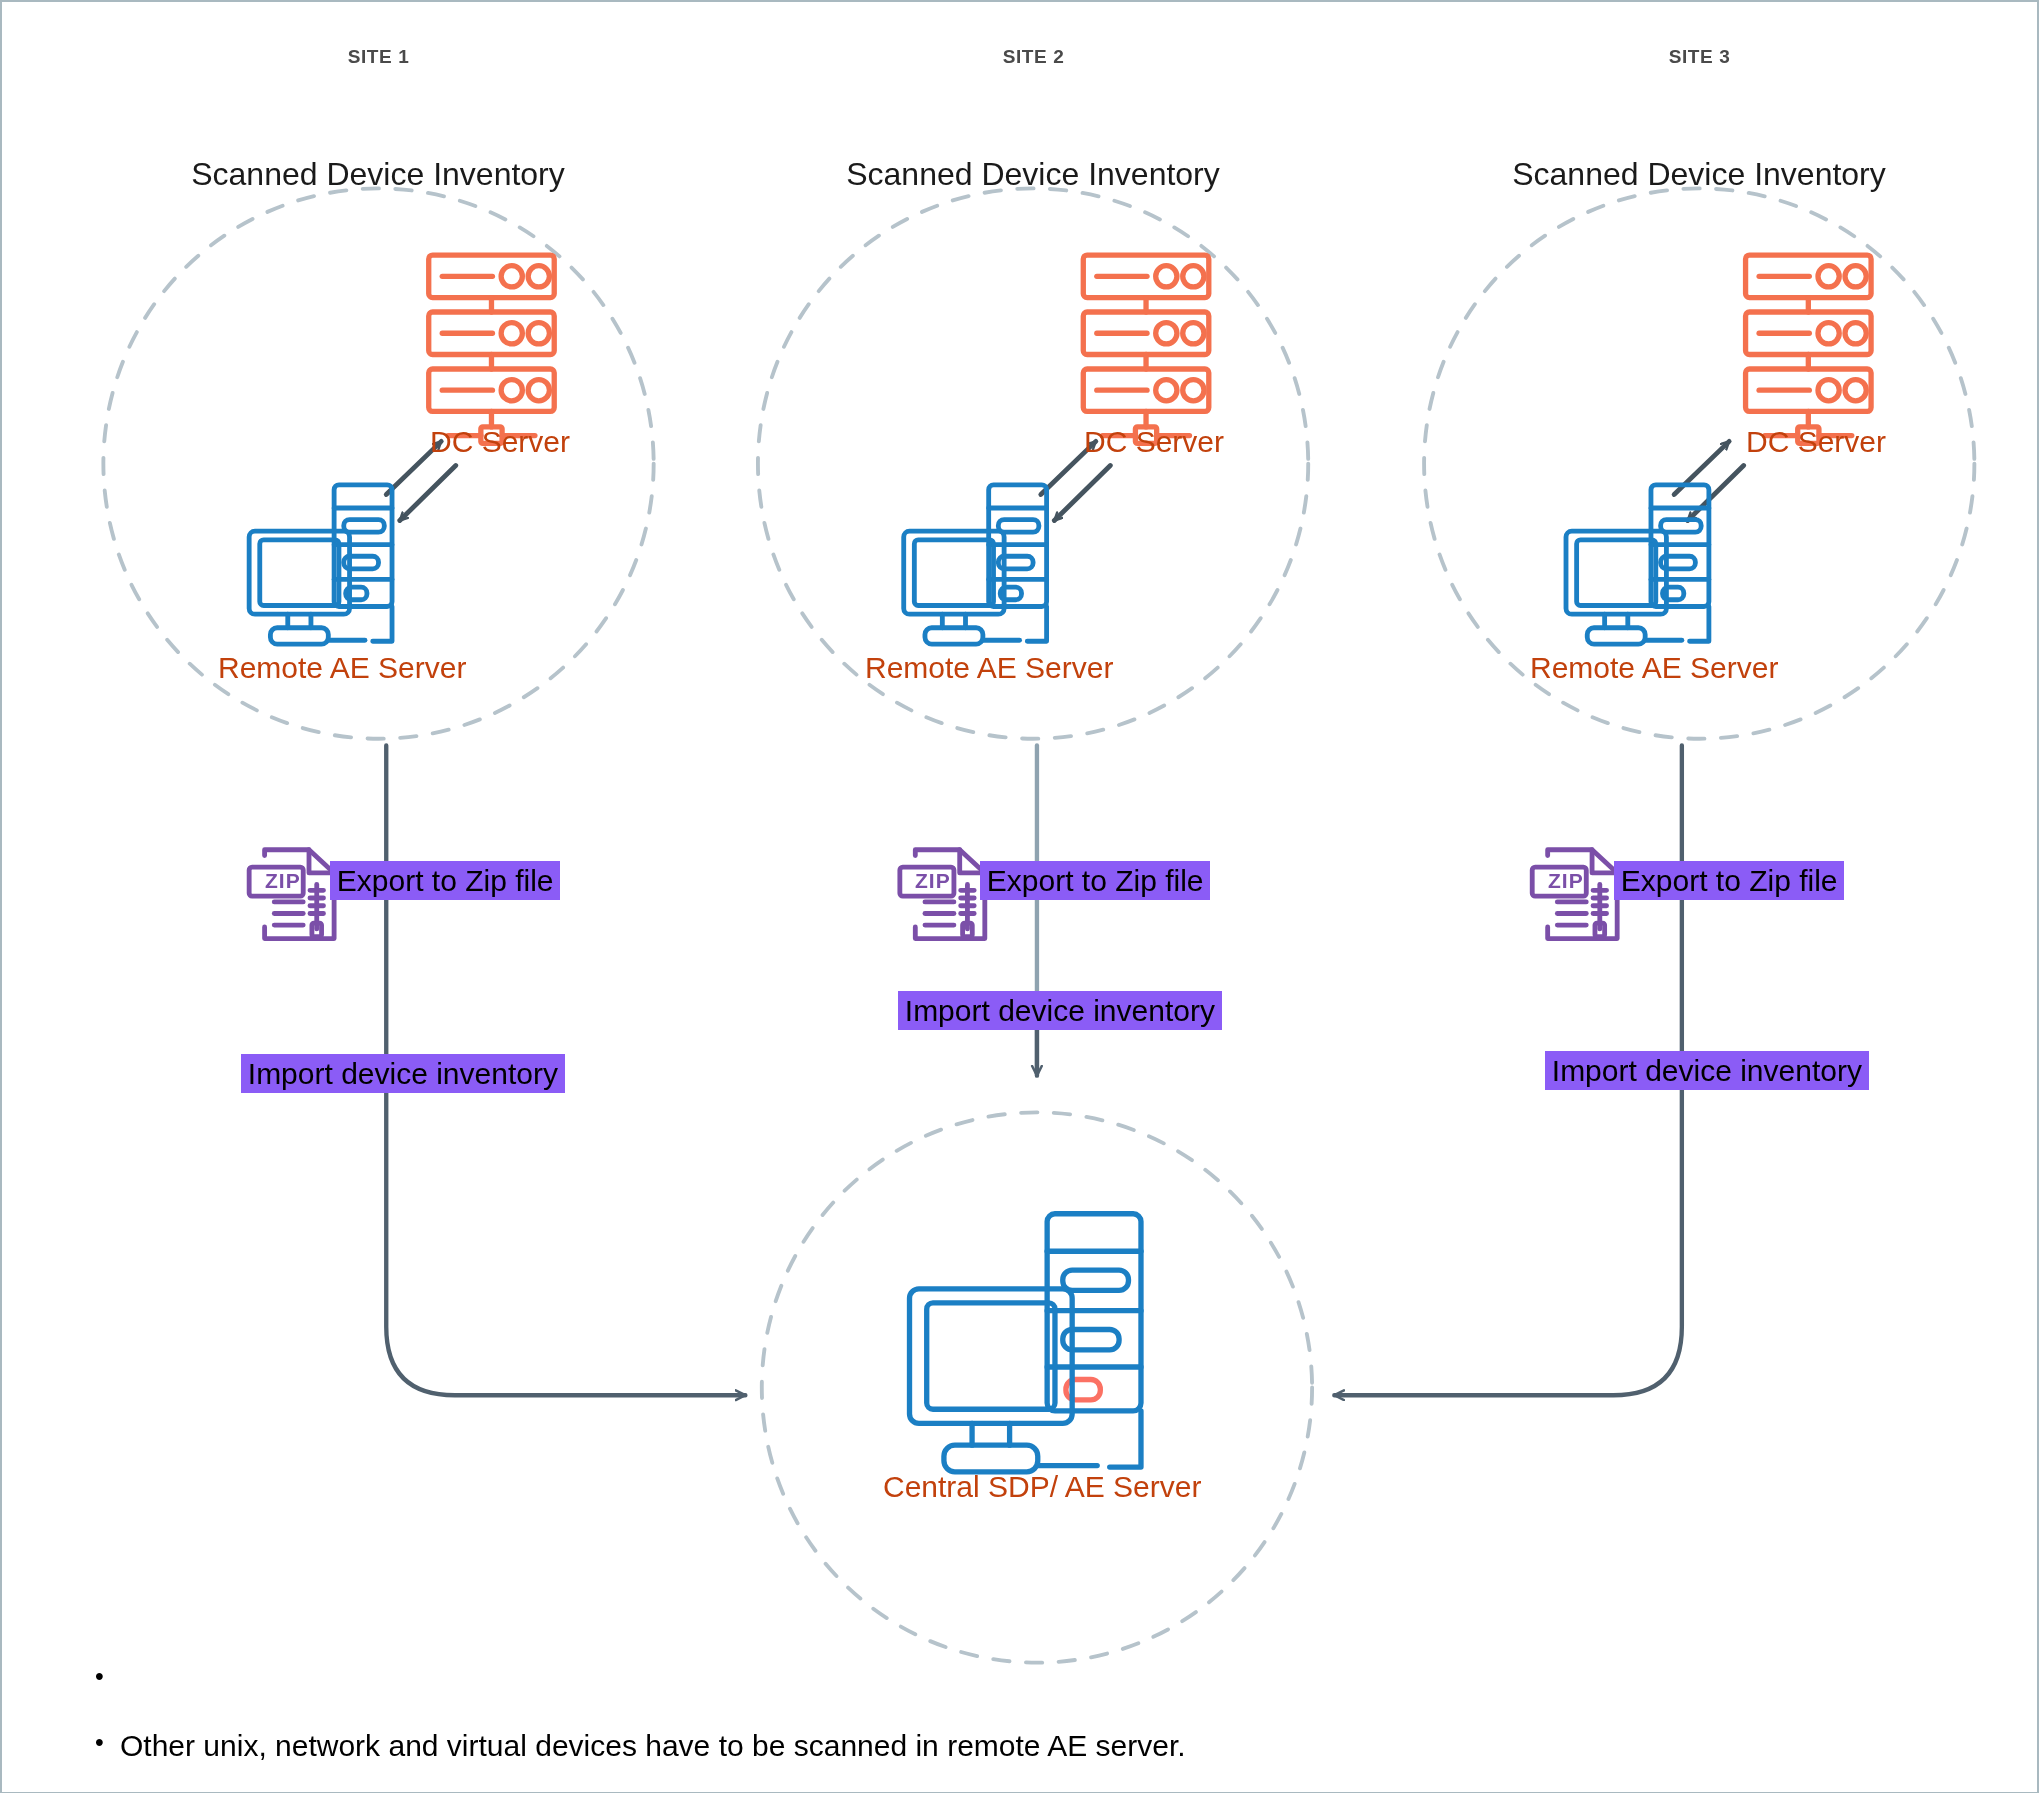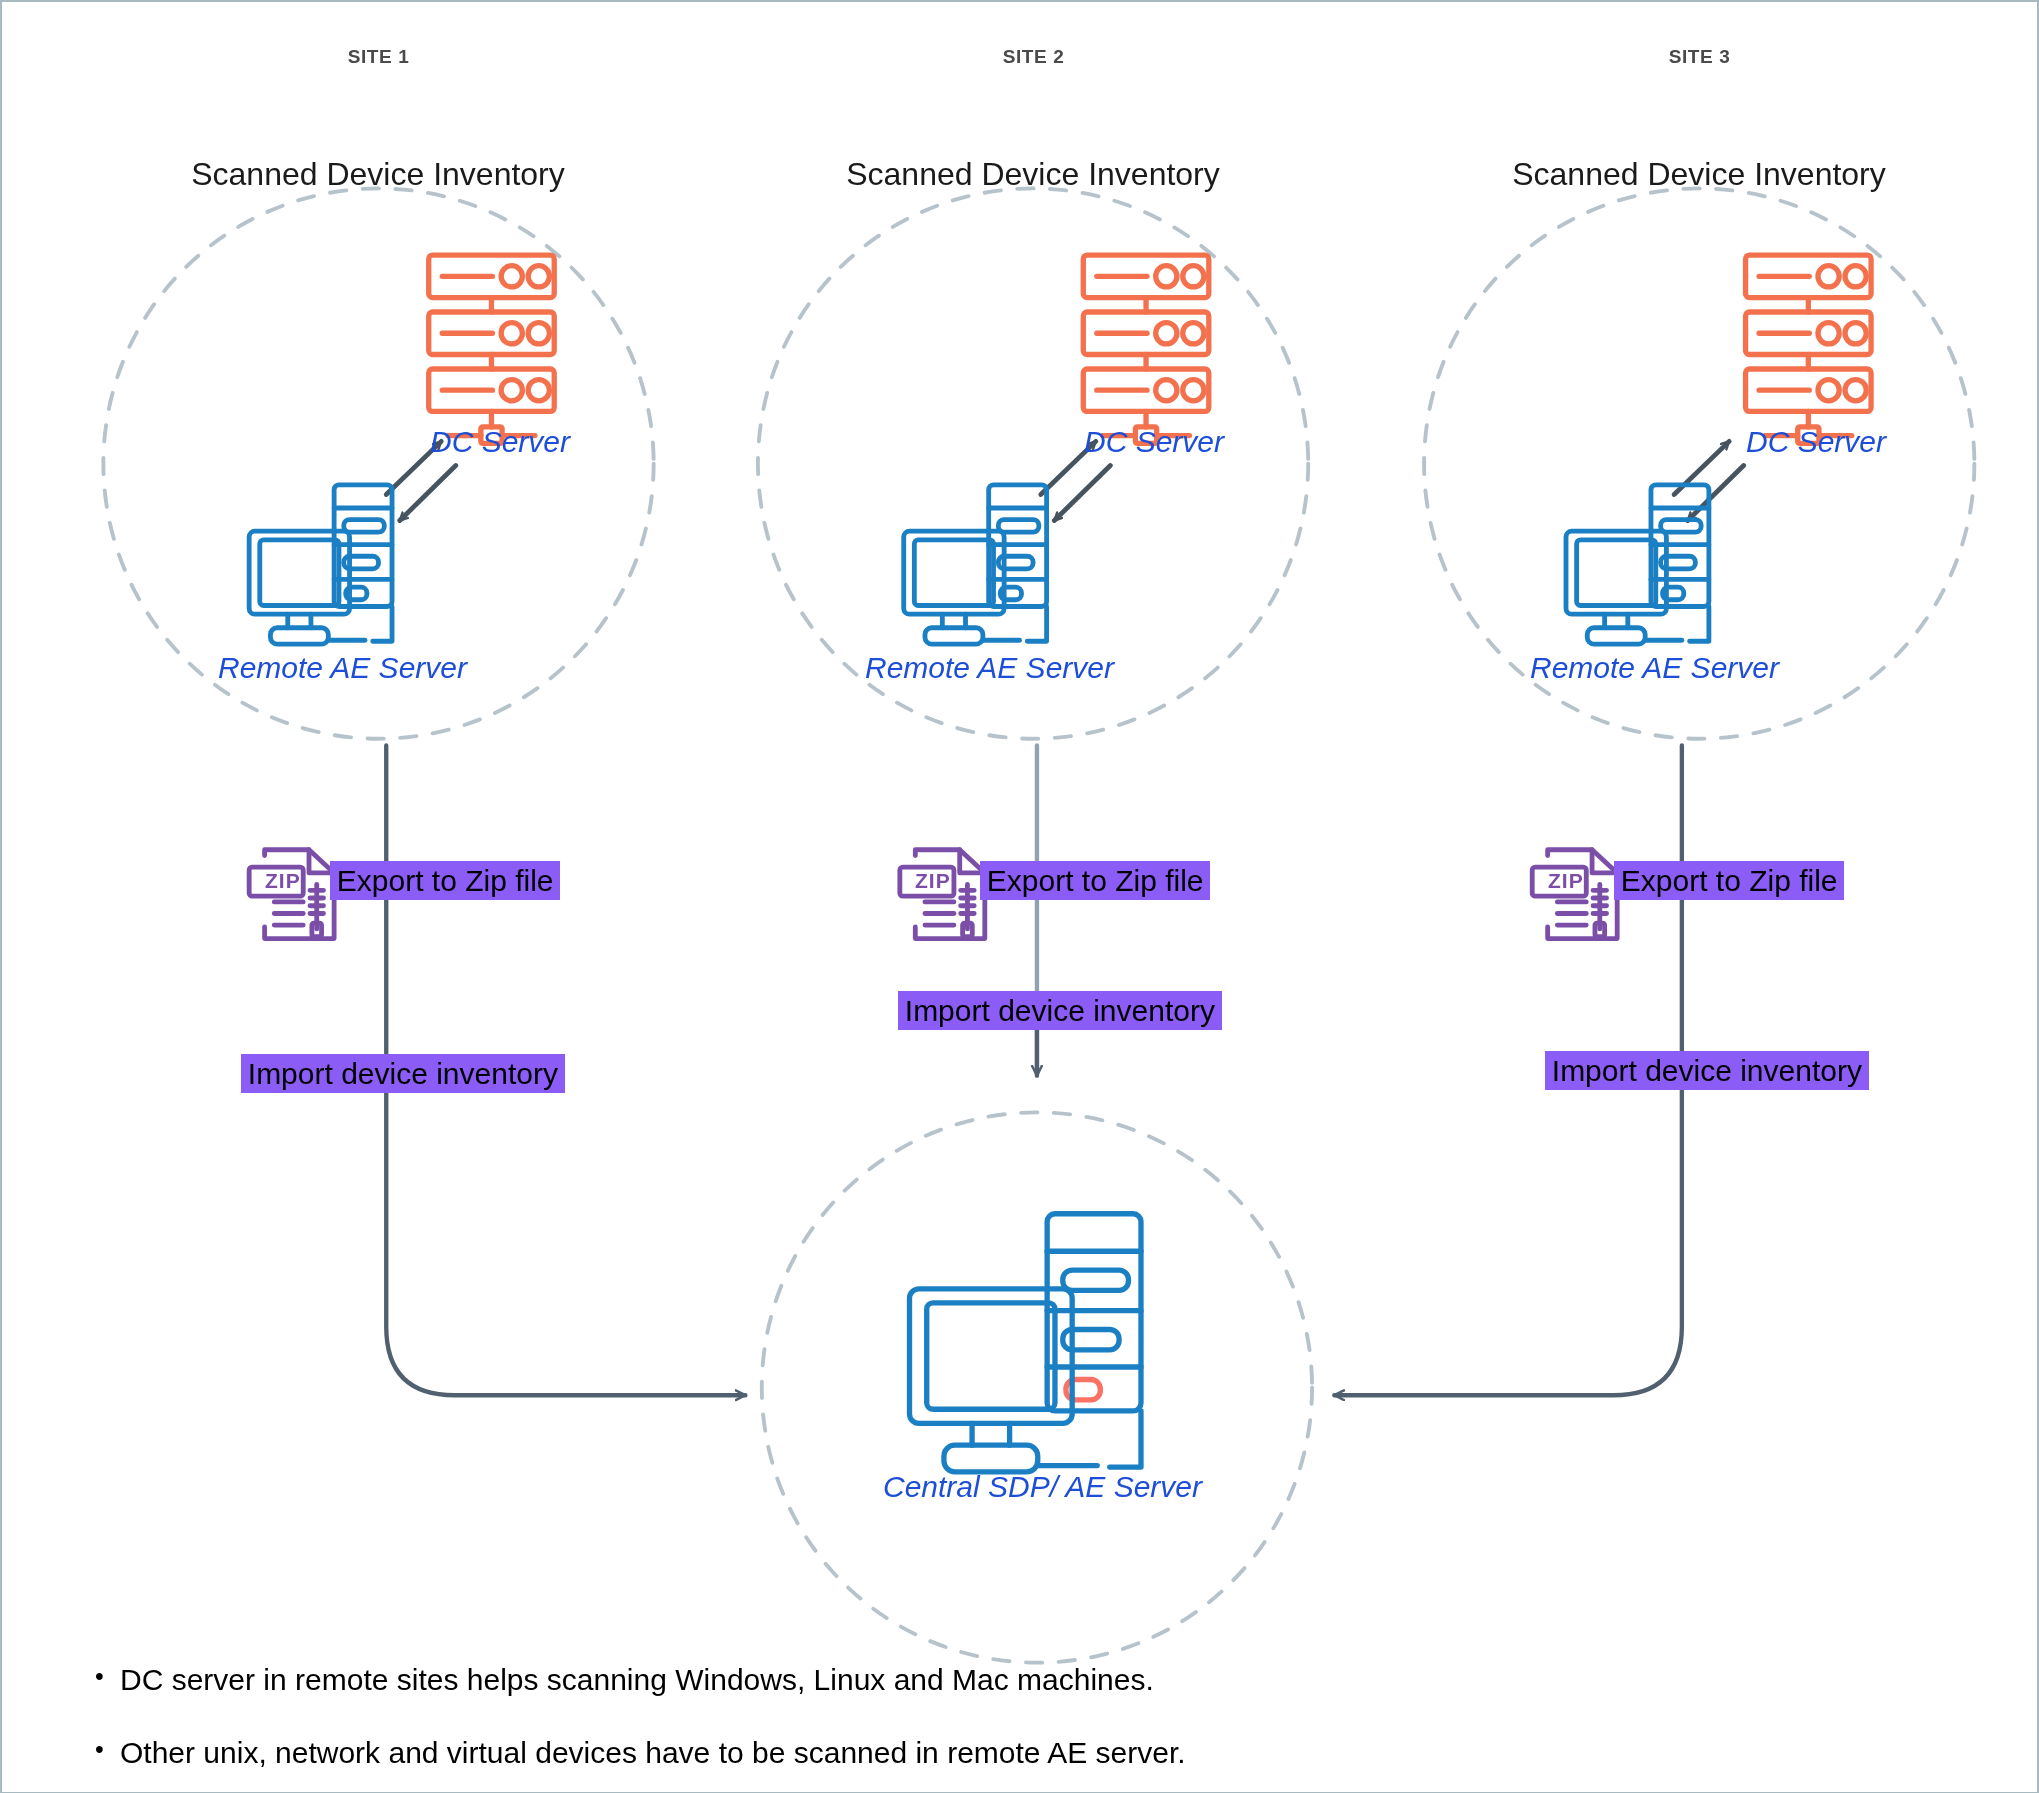--- a/index.html
+++ b/index.html
@@ -48,24 +48,23 @@
     white-space: nowrap;
     color: #000000;
     font-size: 30px;
     background: #8b5cf6;
     padding: 2.9px 6.8px;
     line-height: 1.1;
   }
   .node-label {
     position: absolute;
     white-space: nowrap;
-    color: #1d4ed8;
+    color: #c2410c;
     font-size: 30px;
     line-height: 1.1;
-    font-style: italic;
   }
   .bullets {
     position: absolute;
     left: 93px;
     top: 1659px;
     width: 1545px;
   }
   .bullet-row {
     display: flex;
     align-items: flex-start;
@@ -336,21 +335,20 @@
 
   <div class="node-label" style="left:881px; top:1468px;">Central SDP/ AE Server</div>
 
   <div style="position:absolute; left:263px; top:867px; font-size:21px; font-weight:bold; color:#7b4fa8; letter-spacing:1px;">ZIP</div>
   <div style="position:absolute; left:913px; top:867px; font-size:21px; font-weight:bold; color:#7b4fa8; letter-spacing:1px;">ZIP</div>
   <div style="position:absolute; left:1546px; top:867px; font-size:21px; font-weight:bold; color:#7b4fa8; letter-spacing:1px;">ZIP</div>
 
   <div class="bullets">
     <div class="bullet-row">
       <span class="bullet-dot">•</span>
-      <span class="bullet-text">DC server in remote sites helps scanning Windows, Linux and Mac machines.</span>
     </div>
     <div class="bullet-row">
       <span class="bullet-dot">•</span>
       <span class="bullet-text">Other unix, network and virtual devices have to be scanned in remote AE server.</span>
     </div>
   </div>
 
 </div>
 
 

